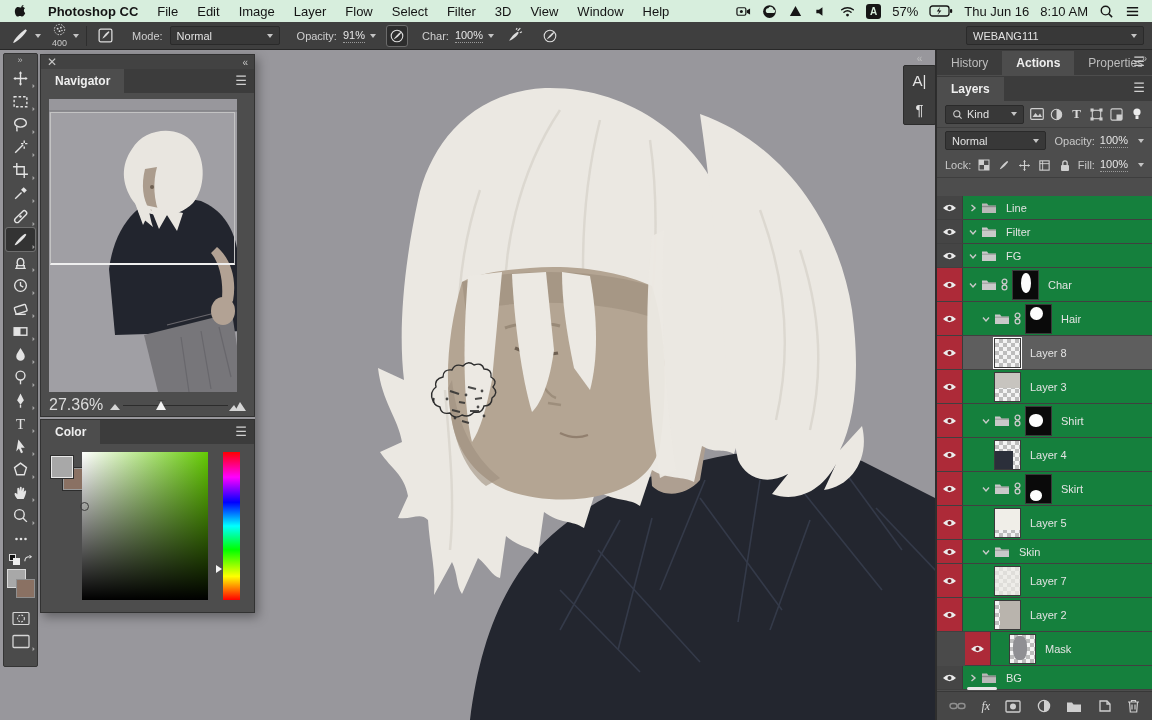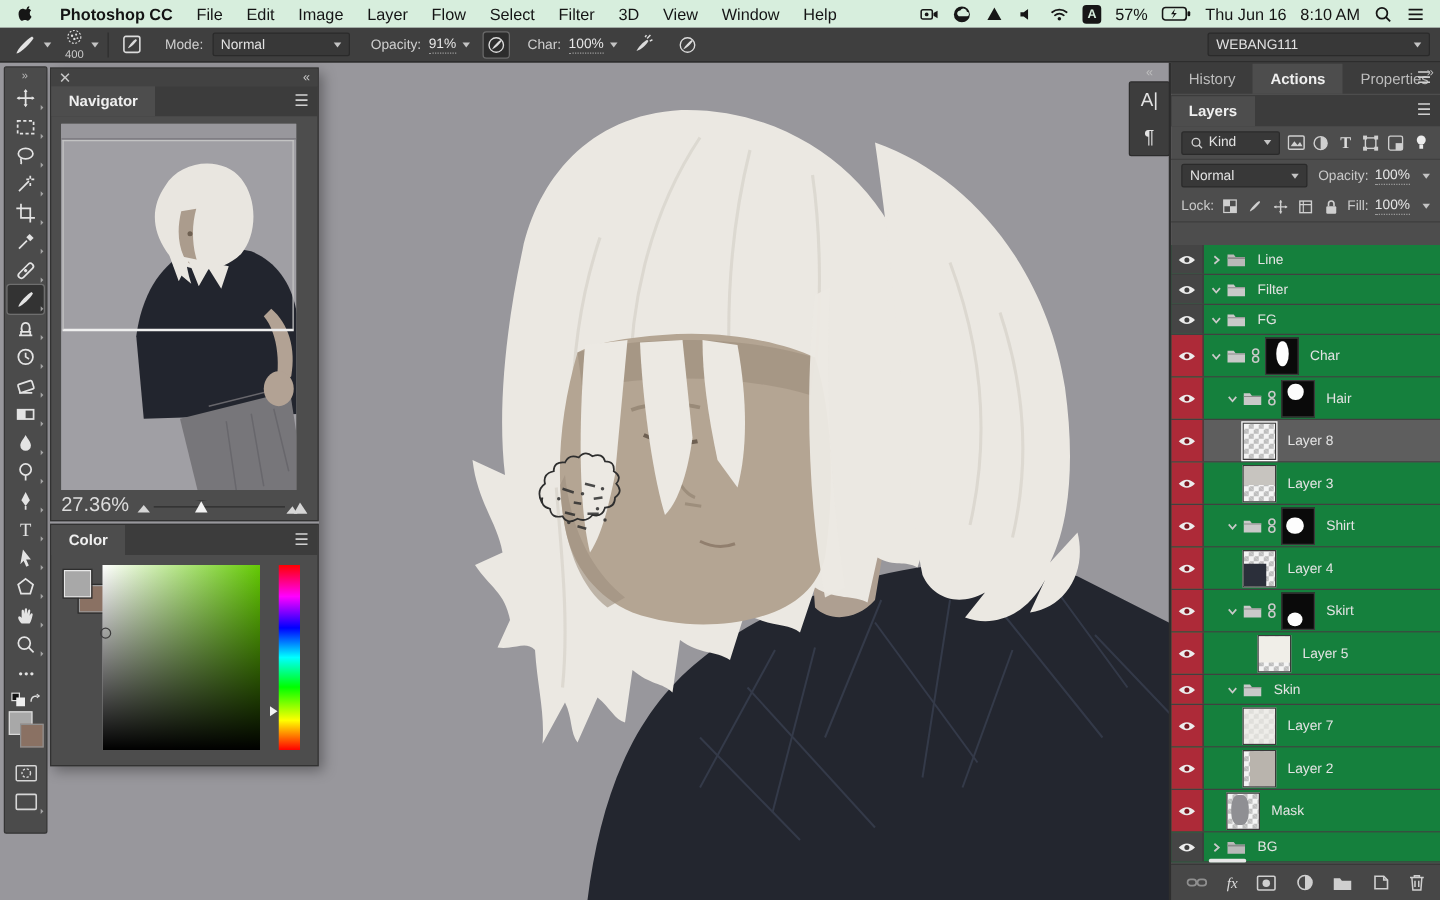--- a/index.html
+++ b/index.html
@@ -873,21 +873,21 @@
             <span class="lname">Skirt</span>
           </div>
         </div>
         <div class="layer-row" style="height: 34px;">
           <div class="eye-cell red">
             <svg width="15" height="10" viewBox="0 0 15 10">
               <path d="M1 5 Q7.5 -1.5 14 5 Q7.5 11.5 1 5Z" fill="#ececec"></path>
               <circle cx="7.5" cy="5" r="2" fill="currentColor"></circle>
             </svg>
           </div>
-          <div class="row-main" style="padding-left: 43px;">
+          <div class="row-main" style="padding-left: 31px;">
             <span class="thumb checker">
               <span class="ovl" style="left:0;top:0;width:100%;height:76%;background:#f0eee8;"></span>
             </span>
             <span class="lname">Layer 5</span>
           </div>
         </div>
         <div class="layer-row" style="height: 24px;">
           <div class="eye-cell red">
             <svg width="15" height="10" viewBox="0 0 15 10">
               <path d="M1 5 Q7.5 -1.5 14 5 Q7.5 11.5 1 5Z" fill="#ececec"></path>
@@ -926,21 +926,21 @@
               <circle cx="7.5" cy="5" r="2" fill="currentColor"></circle>
             </svg>
           </div>
           <div class="row-main" style="padding-left: 31px;">
             <span class="thumb checker">
               <span class="ovl" style="left:20%;top:0;right:0;bottom:0;background:#b9b4ad;"></span>
             </span>
             <span class="lname">Layer 2</span>
           </div>
         </div>
-        <div class="layer-row" style="height: 34px;">
+        <div class="layer-row" style="height: 34px; margin-left: 28px;">
           <div class="eye-cell red">
             <svg width="15" height="10" viewBox="0 0 15 10">
               <path d="M1 5 Q7.5 -1.5 14 5 Q7.5 11.5 1 5Z" fill="#ececec"></path>
               <circle cx="7.5" cy="5" r="2" fill="currentColor"></circle>
             </svg>
           </div>
           <div class="row-main" style="padding-left: 18px;">
             <span class="thumb checker">
               <span class="ovl" style="left:12%;top:6%;width:55%;height:86%;background:#8f8f93;border-radius:40%;"></span>
             </span>

